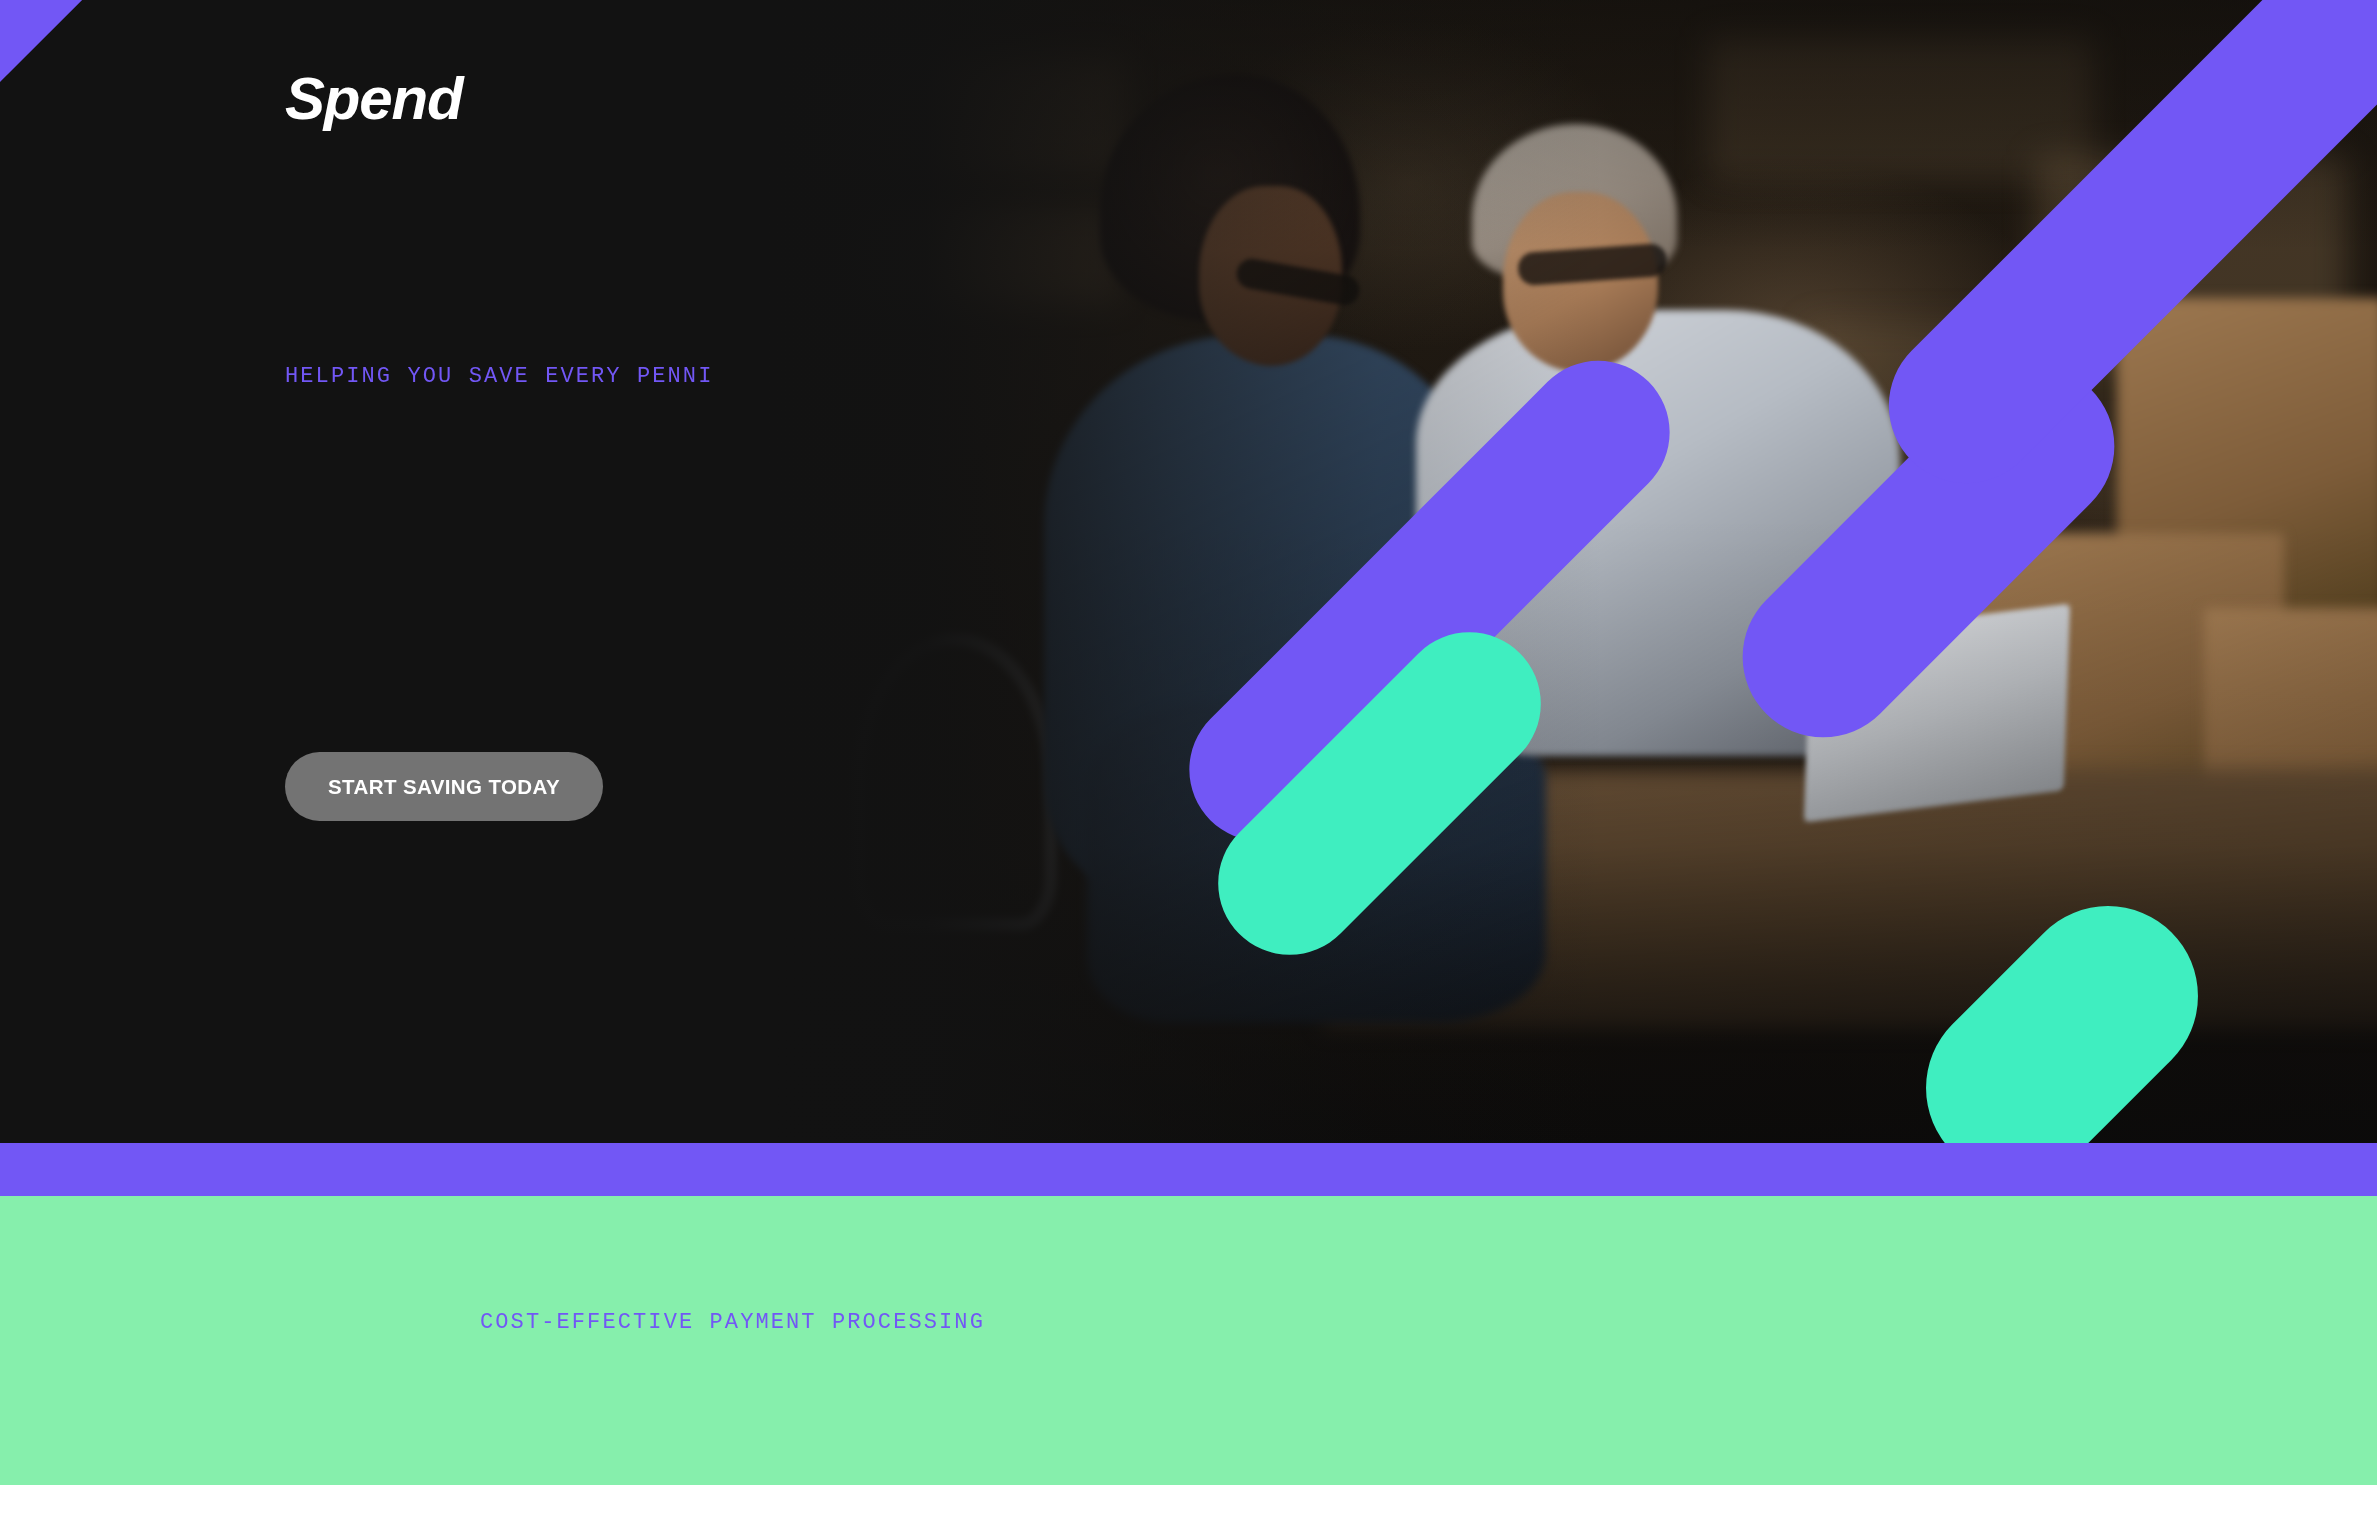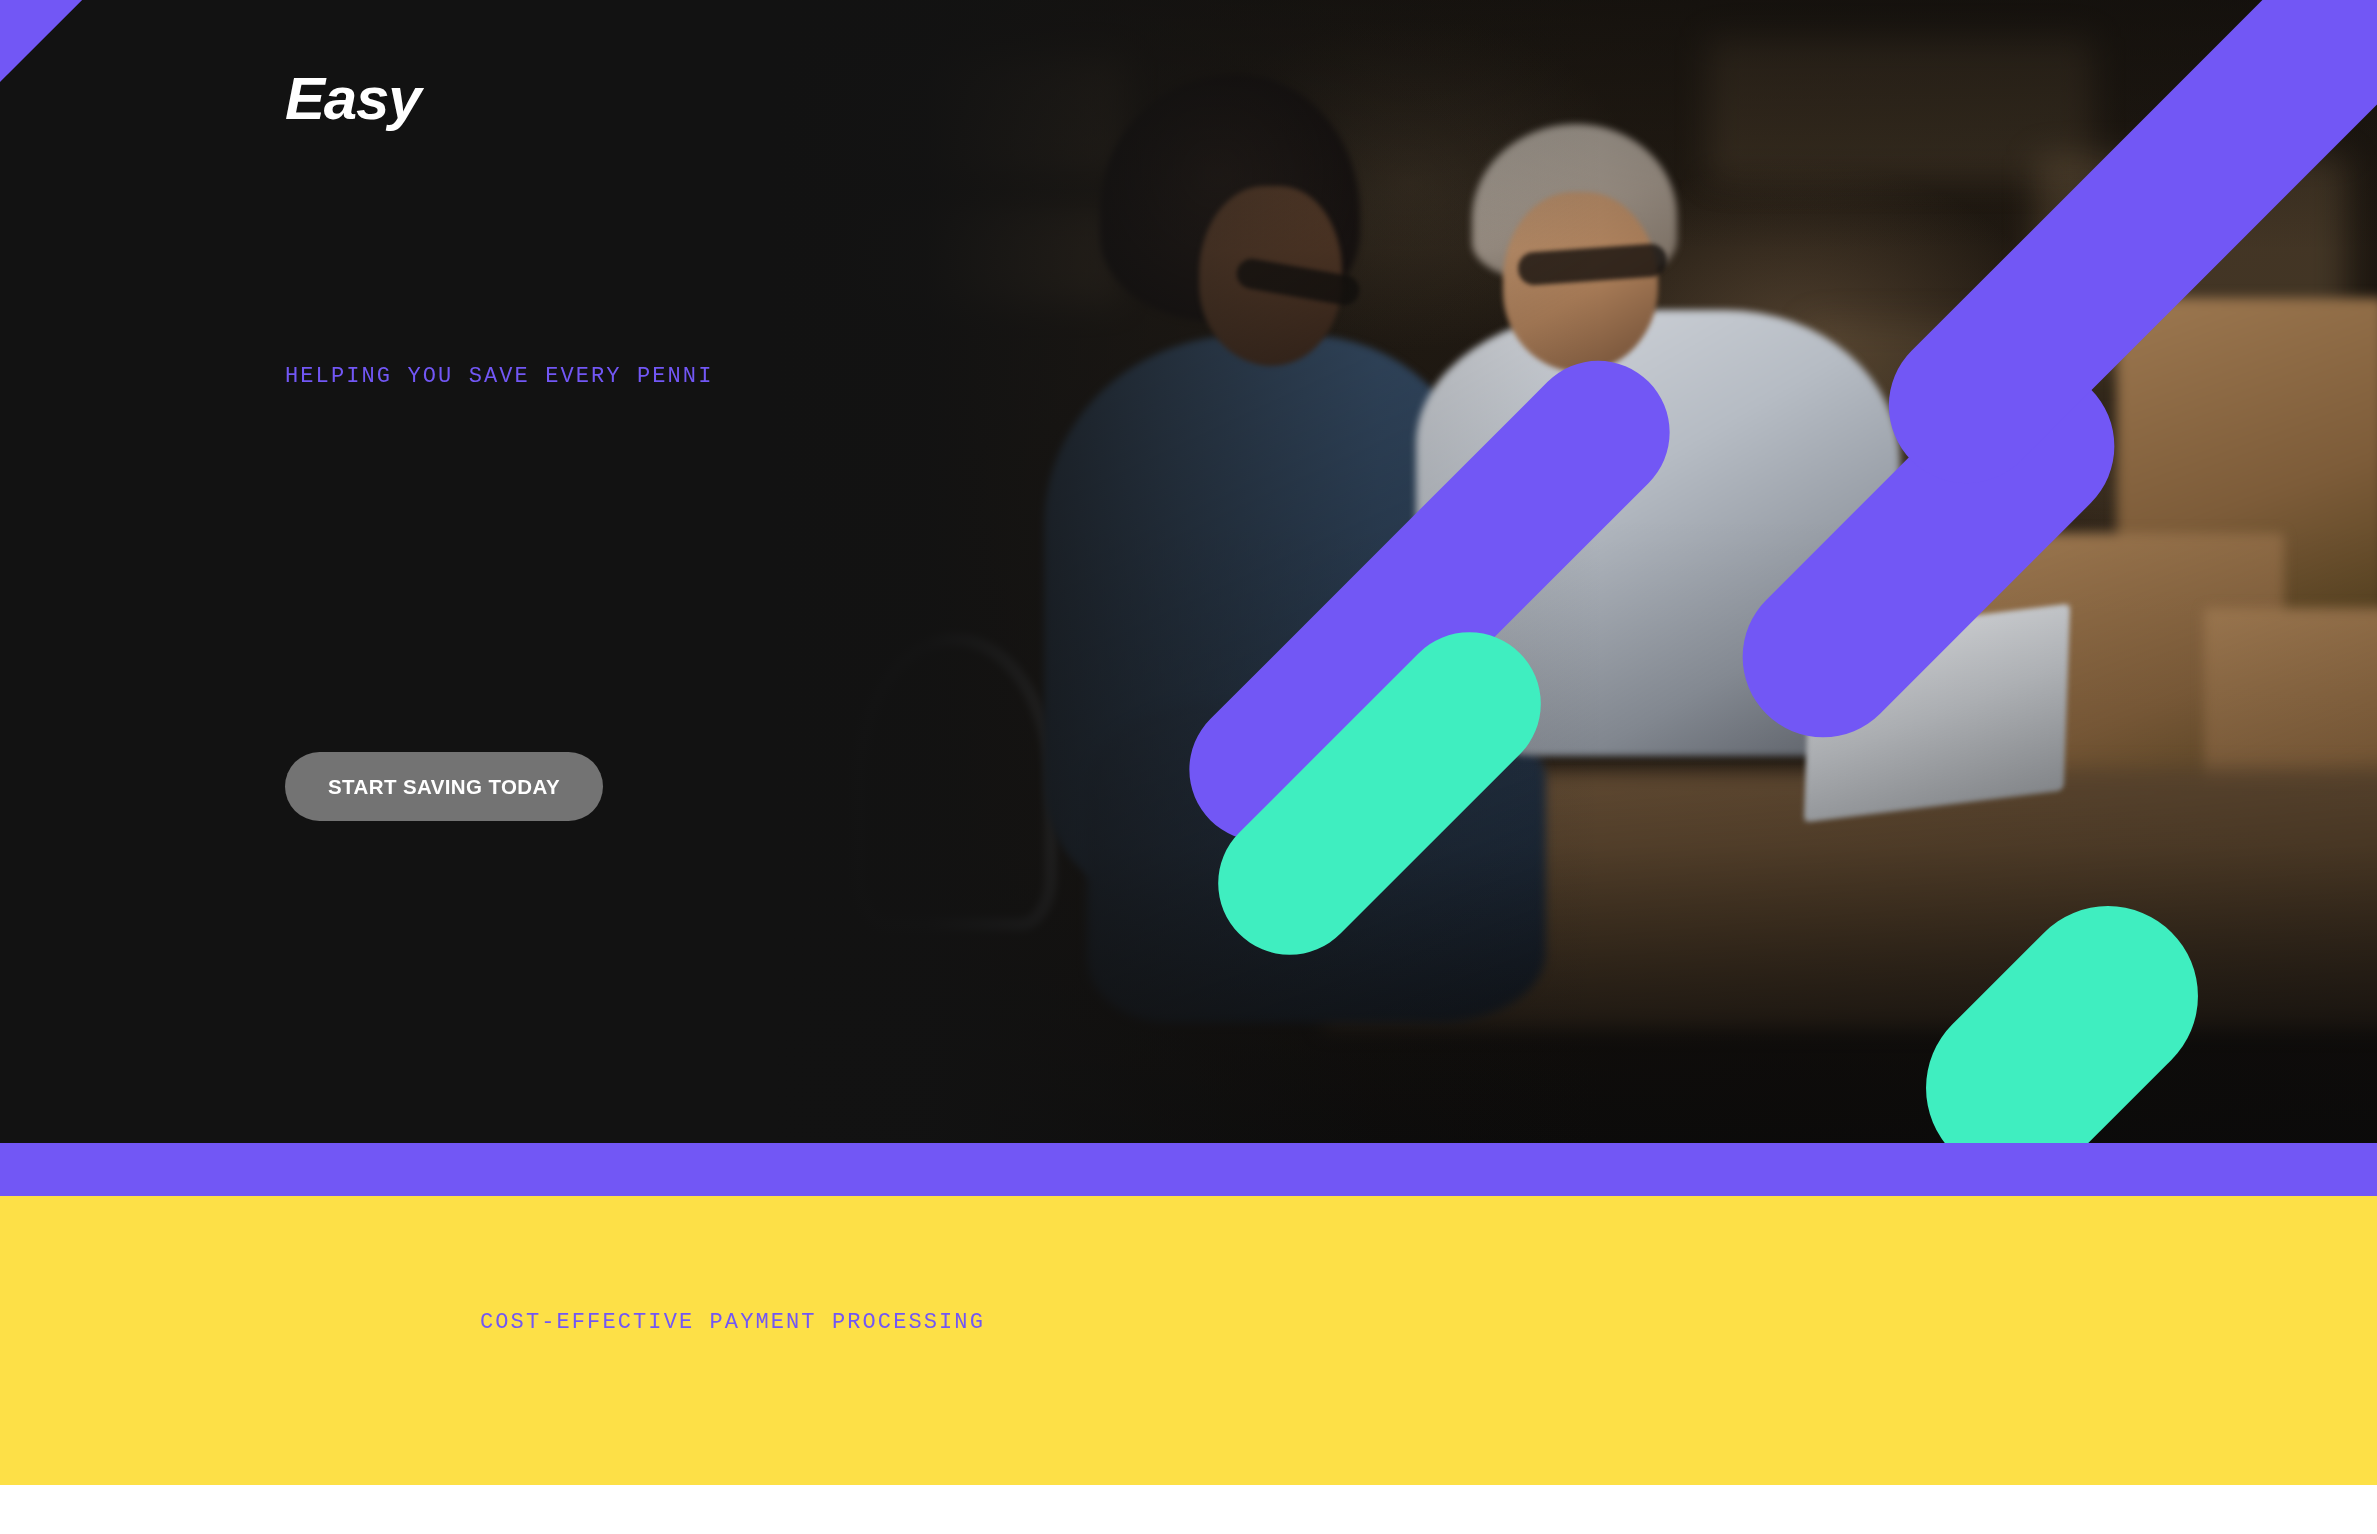--- a/index.html
+++ b/index.html
@@ -210,21 +210,21 @@
     width:2377px;
     height:53px;
     background:#7257F5;
   }
 
   
   .section {
     position:relative;
     width:2377px;
     height:289px;
-    background:#fde047;
+    background:#86efac;
     overflow:hidden;
   }
   .section-eyebrow {
     position:absolute; left:480px; top:1310px;
     color:#7257F5;
     font-family:"Liberation Mono", monospace;
     font-size:22px;
     letter-spacing:2.1px;
     white-space:nowrap;
   }
@@ -280,21 +280,21 @@
   <div id="decor-layer" style="position:absolute;inset:0;z-index:5;">
       <div class="capsule" style="left: -18.6px; top: -397px; width: 143px; height: 651px; background: rgb(114, 87, 245); transform: rotate(45deg);"></div>
       <div class="capsule" style="left: 1358px; top: 291px; width: 143px; height: 620px; background: rgb(114, 87, 245); transform: rotate(45deg);"></div>
       <div class="capsule" style="left: 1848px; top: 322px; width: 161px; height: 459px; background: rgb(114, 87, 245); transform: rotate(45deg);"></div>
       <div class="capsule" style="left: 2084px; top: -143px; width: 155px; height: 707px; background: rgb(114, 87, 245); transform: rotate(45deg);"></div>
       <div class="capsule" style="left: 1308px; top: 595px; width: 143px; height: 397px; background: rgb(63, 238, 192); transform: rotate(45deg);"></div>
       <div class="capsule" style="left: 1972px; top: 887px; width: 180px; height: 310px; background: rgb(63, 238, 192); transform: rotate(45deg);"></div>
     </div>
 
   <div class="hero-copy">
-    <div class="logo">Easy</div>
+    <div class="logo">Spend</div>
 
     <div class="eyebrow">HELPING YOU SAVE EVERY PENNI</div>
 
 
     <button class="cta">START SAVING TODAY</button>
   </div>
 </section>
 
 <div class="divider"></div>
 

